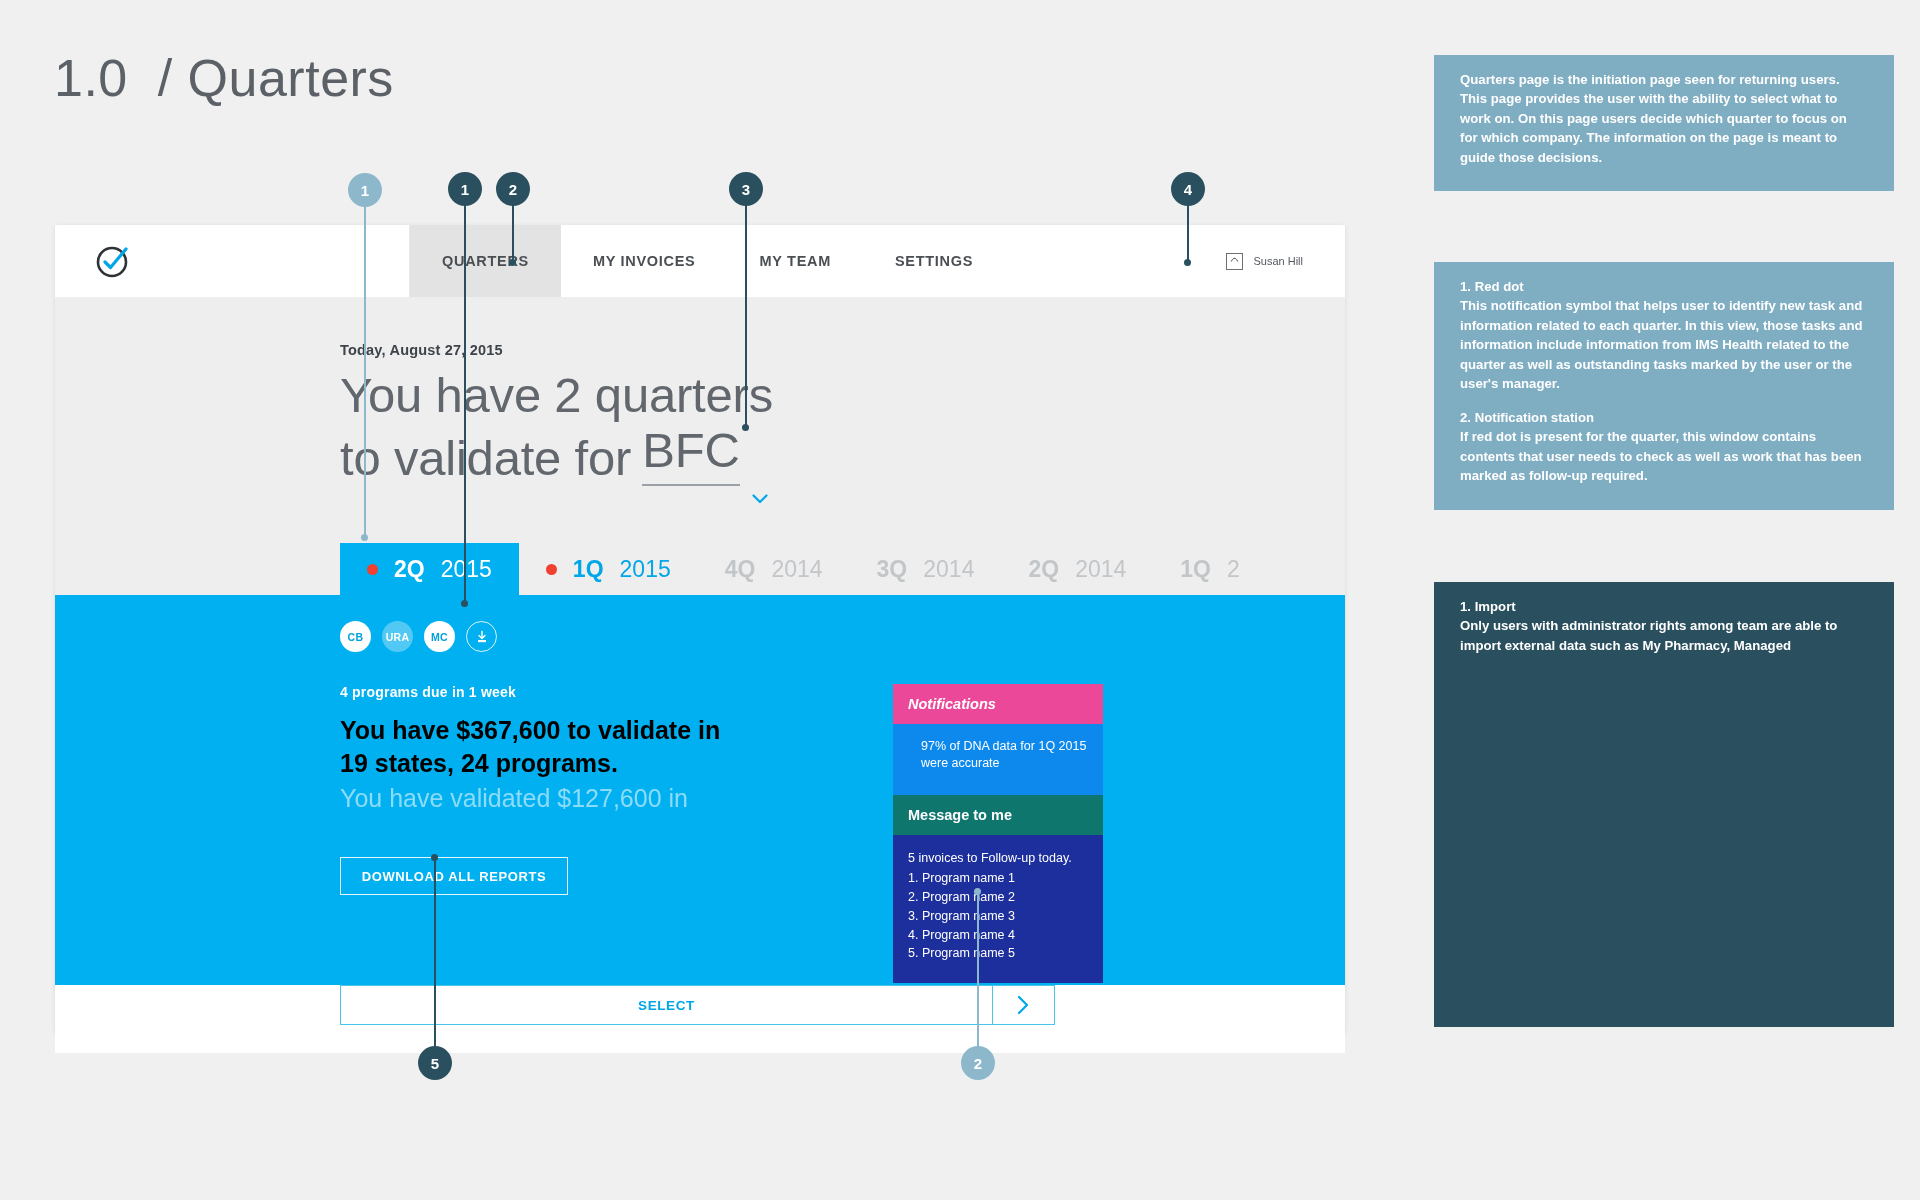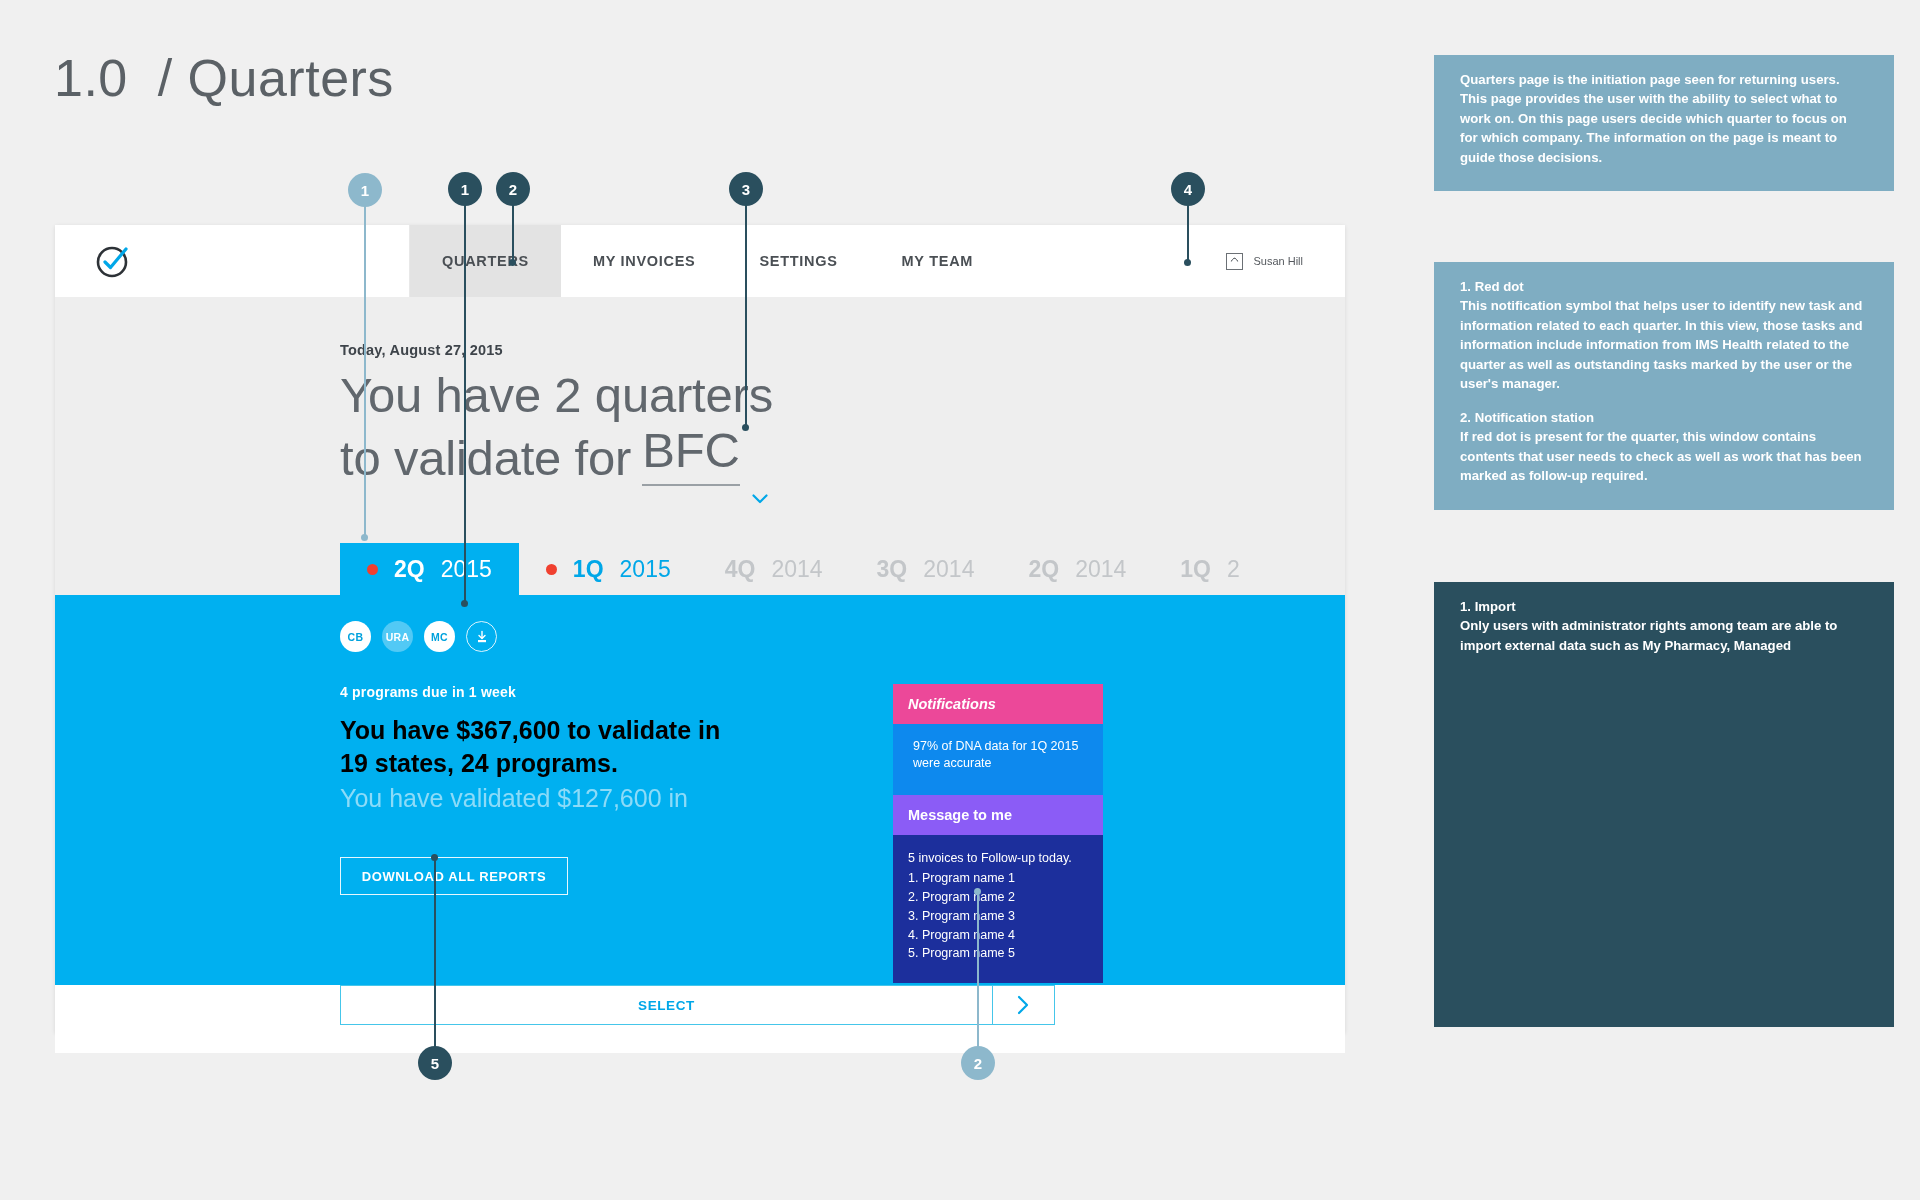--- a/index.html
+++ b/index.html
@@ -143,25 +143,25 @@
   }
 
   
   .notif-card { width: 210px; margin-left: 33px; }
   .notif-head {
     background: #ec4899; color: #ffffff; height: 40px;
     display: flex; align-items: center; padding: 0 15px;
     font-size: 14.5px; font-weight: 700; font-style: italic;
   }
   .notif-body {
-    background: #0d89ee; color: #ffffff; padding: 14px 15px 22px 20px;
+    background: #0d89ee; color: #ffffff; padding: 14px 15px 22px 28px;
     font-size: 12.5px; line-height: 1.38;
   }
   .msg-head {
-    background: #8b5cf6; color: #ffffff; height: 40px;
+    background: #0f766e; color: #ffffff; height: 40px;
     display: flex; align-items: center; padding: 0 15px;
     font-size: 14.5px; font-weight: 700;
   }
   .msg-body {
     background: #1c2f9c; color: #ffffff; padding: 14px 15px 20px 15px;
     font-size: 12.5px; line-height: 1.5;
   }
   .msg-body ol { list-style: none; margin-top: 2px; }
 
   
@@ -267,22 +267,22 @@
         <span class="logo-icon">
           <svg width="36" height="36" viewBox="0 0 36 36">
             <circle cx="17" cy="19" r="14" fill="none" stroke="#2d3237" stroke-width="2.6"></circle>
             <path d="M10 19 L15.5 24.5 L31 6" fill="none" stroke="#00a7e8" stroke-width="3.2" stroke-linecap="round" stroke-linejoin="round"></path>
           </svg>
         </span>
       </div>
       <div class="nav-items">
         <div class="nav-item active">QUARTERS</div>
         <div class="nav-item">MY INVOICES</div>
+        <div class="nav-item">MY TEAM</div>
         <div class="nav-item">SETTINGS</div>
-        <div class="nav-item">MY TEAM</div>
       </div>
       <div class="nav-user">
         <span class="user-icon">
             <span></span>
           </span>
         <span class="nav-user-name">Susan Hill</span>
       </div>
     </div>
 
     <div class="hero">

